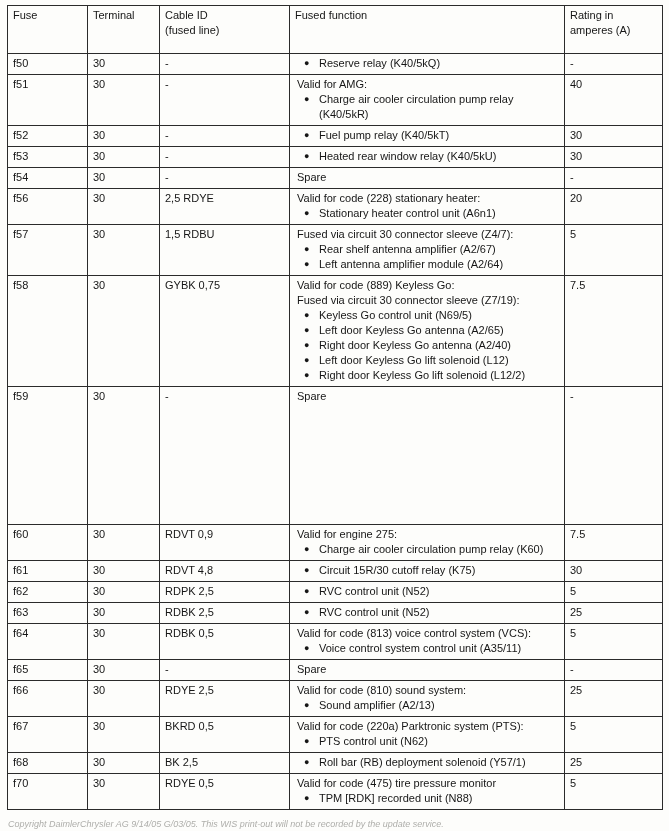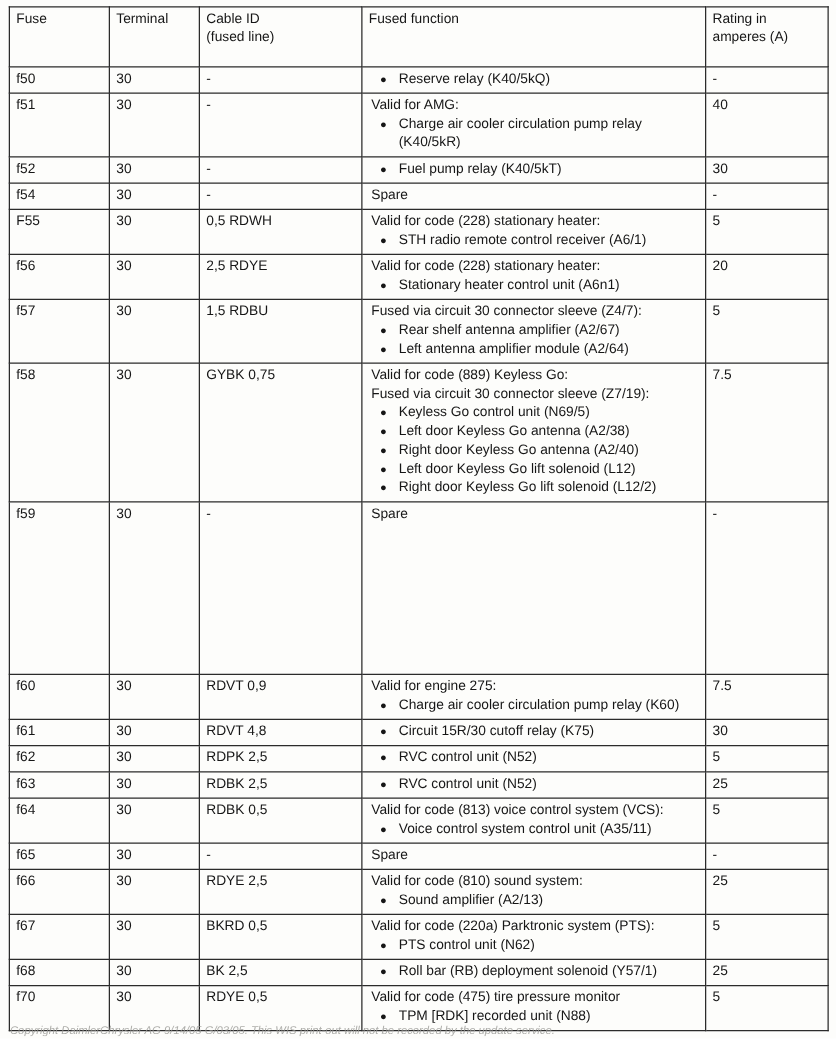--- a/index.html
+++ b/index.html
@@ -113,37 +113,36 @@
         <tr>
           <td class="col-fuse">f52</td>
           <td class="col-terminal">30</td>
           <td class="col-cable">-</td>
           <td class="col-function">
             <div class="fn-line bullet"><span class="bullet-glyph">●</span><span>Fuel pump relay (K40/5kT)</span></div>
           </td>
           <td class="col-rating">30</td>
         </tr>
         <tr>
+          <td class="col-fuse">f53</td>
+          <td class="col-terminal">30</td>
+          <td class="col-cable">-</td>
+          <td class="col-function">
+            <div class="fn-line bullet"><span class="bullet-glyph">●</span><span>Heated rear window relay (K40/5kU)</span></div>
+          </td>
+          <td class="col-rating">30</td>
+        </tr>
+        <tr>
           <td class="col-fuse">f54</td>
           <td class="col-terminal">30</td>
           <td class="col-cable">-</td>
           <td class="col-function">
             <div class="fn-line">Spare</div>
           </td>
           <td class="col-rating">-</td>
-        </tr>
-        <tr>
-          <td class="col-fuse">F55</td>
-          <td class="col-terminal">30</td>
-          <td class="col-cable">0,5 RDWH</td>
-          <td class="col-function">
-            <div class="fn-line">Valid for code (228) stationary heater:</div>
-            <div class="fn-line bullet"><span class="bullet-glyph">●</span><span>STH radio remote control receiver (A6/1)</span></div>
-          </td>
-          <td class="col-rating">5</td>
         </tr>
         <tr>
           <td class="col-fuse">f56</td>
           <td class="col-terminal">30</td>
           <td class="col-cable">2,5 RDYE</td>
           <td class="col-function">
             <div class="fn-line">Valid for code (228) stationary heater:</div>
             <div class="fn-line bullet"><span class="bullet-glyph">●</span><span>Stationary heater control unit (A6n1)</span></div>
           </td>
           <td class="col-rating">20</td>
@@ -160,21 +159,21 @@
           <td class="col-rating">5</td>
         </tr>
         <tr>
           <td class="col-fuse">f58</td>
           <td class="col-terminal">30</td>
           <td class="col-cable">GYBK 0,75</td>
           <td class="col-function">
             <div class="fn-line">Valid for code (889) Keyless Go:</div>
             <div class="fn-line">Fused via circuit 30 connector sleeve (Z7/19):</div>
             <div class="fn-line bullet"><span class="bullet-glyph">●</span><span>Keyless Go control unit (N69/5)</span></div>
-            <div class="fn-line bullet"><span class="bullet-glyph">●</span><span>Left door Keyless Go antenna (A2/38)</span></div>
+            <div class="fn-line bullet"><span class="bullet-glyph">●</span><span>Left door Keyless Go antenna (A2/65)</span></div>
             <div class="fn-line bullet"><span class="bullet-glyph">●</span><span>Right door Keyless Go antenna (A2/40)</span></div>
             <div class="fn-line bullet"><span class="bullet-glyph">●</span><span>Left door Keyless Go lift solenoid (L12)</span></div>
             <div class="fn-line bullet"><span class="bullet-glyph">●</span><span>Right door Keyless Go lift solenoid (L12/2)</span></div>
           </td>
           <td class="col-rating">7.5</td>
         </tr>
         <tr>
           <td class="col-fuse">f59</td>
           <td class="col-terminal">30</td>
           <td class="col-cable">-</td>

